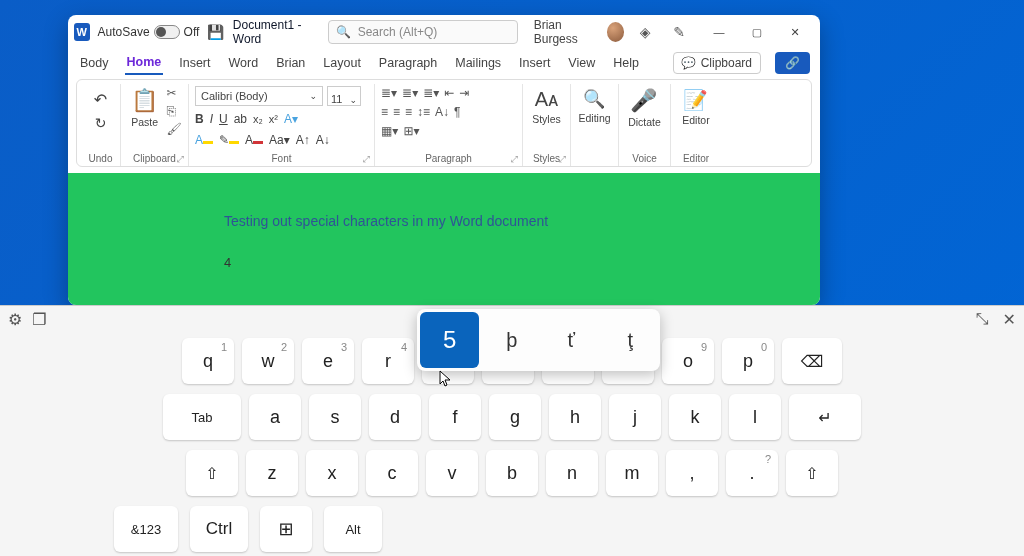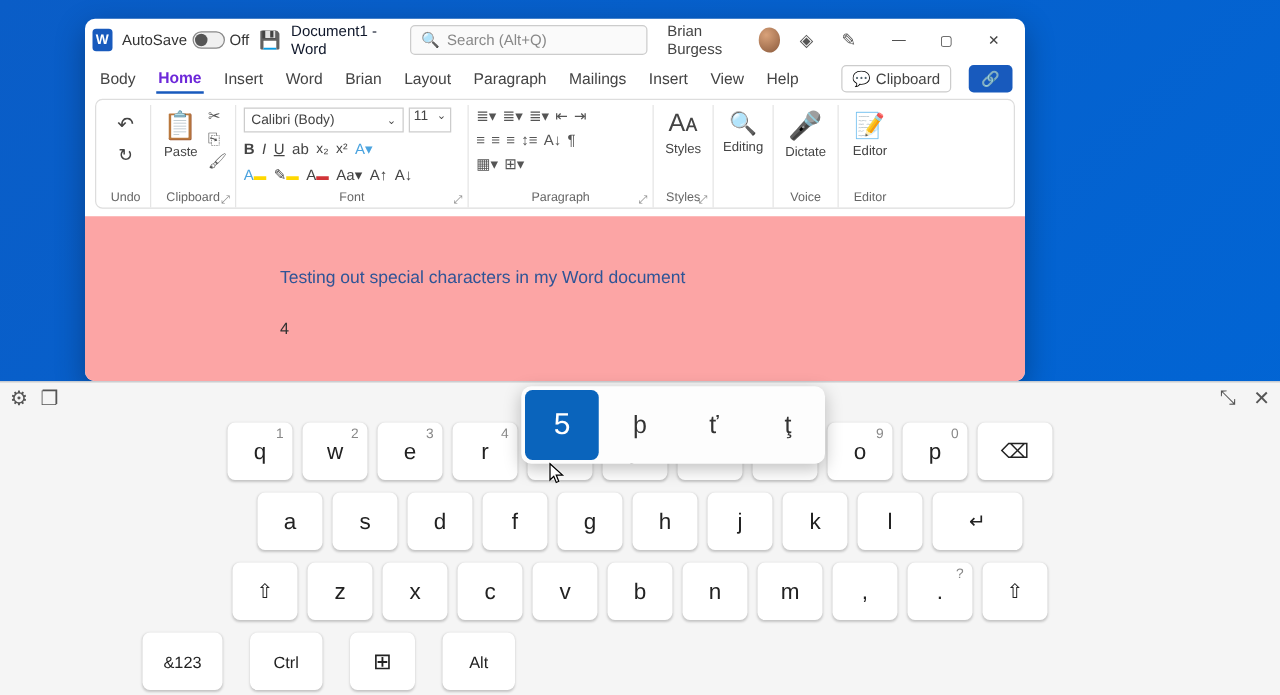--- a/index.html
+++ b/index.html
@@ -38,66 +38,66 @@
 .ribbon-group:last-child { border-right:none; }
 .group-body { flex:1; display:flex; align-items:flex-start; gap:4px; font-size:11px; color:#444; }
 .group-label { font-size:10px; color:#666; text-align:center; padding-top:3px; position:relative; }
 .group-label .launcher { position:absolute; right:-2px; top:4px; font-size:9px; color:#888; }
 .big-btn { display:flex; flex-direction:column; align-items:center; gap:2px; padding:2px 4px; font-size:10.5px; color:#444; }
 .big-icon { font-size:22px; color:#444; }
 .small-icons { display:flex; flex-direction:column; gap:4px; }
 .small-icons span { font-size:12px; color:#555; line-height:14px; }
 .font-row { display:flex; gap:4px; align-items:center; }
 .font-name { border:1px solid #ccc; font-size:11px; height:20px; width:128px; padding:0 5px; display:flex; align-items:center; justify-content:space-between; background:#fff; }
-.font-size { border:1px solid #ccc; font-size:11px; height:20px; width:34px; padding:0 3px; display:flex; align-items:flex-start; justify-content:space-between; background:#fff; }
+.font-size { border:1px solid #ccc; font-size:11px; height:20px; width:34px; padding:0 3px; display:flex; align-items:flex-end; justify-content:space-between; background:#fff; }
 .icon-row { display:flex; gap:6px; align-items:center; font-size:12px; color:#444; line-height:16px; }
 .icon-row .sub { font-size:11px; }
 .colbox { width:10px; height:3px; display:inline-block; }
 .hl-y { background:#ffd800; }
 .fc-r { background:#d13438; }
 .para-row { display:flex; gap:5px; align-items:center; font-size:12px; color:#555; }
 .voice-icon { color:#2266cc; font-size:22px; }
 .editor-icon { color:#2266cc; font-size:20px; }
 .styles-icon { font-size:20px; color:#444; }
 .find-icon { font-size:18px; color:#444; }
 
 
-.doc-area { flex:1; background:#fca5a5; display:flex; justify-content:center; overflow:hidden; }
+.doc-area { flex:1; background:#22c55e; display:flex; justify-content:center; overflow:hidden; }
 .page { width: 640px; padding: 40px 40px 0 100px; }
 .heading-text { color:#2f5496; font-size: 14px; font-family: "Calibri Light", "Segoe UI", sans-serif; }
 .body-text { color:#333; font-size: 13px; margin-top: 26px; }
 
 
 .kb-panel { position:absolute; left:0; bottom:0; width:1024px; height:251px; background:#f5f5f5; border-top:1px solid #ccc; }
 .kb-top { height:26px; display:flex; align-items:center; padding:0 8px; gap:10px; color:#555; }
 .kb-top .right { margin-left:auto; display:flex; gap:14px; }
 .kb-rows { padding: 6px 0 0 0; display:flex; flex-direction:column; gap:10px; align-items:center; }
 .kb-row { display:flex; gap:8px; }
 .key { background:#fff; border-radius:6px; box-shadow:0 1px 2px rgba(0,0,0,0.2); display:flex; align-items:center; justify-content:center; color:#222; position:relative; }
 .key .main { font-size:18px; }
 .key .hint { position:absolute; top:3px; right:7px; font-size:11px; color:#888; }
 .key.std { width:52px; height:46px; }
 .key.wide { width:72px; height:46px; }
 .key.esc { width:60px; height:46px; font-size:13px; }
 .key.tab { width:78px; height:46px; font-size:13px; }
 .key.shift { width:52px; height:46px; }
 .key.bksp { width:60px; height:46px; }
-.key.ctrl { width:58px; height:46px; font-size:13px; }
+.key.ctrl { width:58px; height:46px; font-size:17px; }
 .key.sym { width:64px; height:46px; font-size:13px; }
 .key.alt { width:58px; height:46px; font-size:13px; }
 .arrow-icon { font-size:16px; }
 
 
 .popup { position:absolute; left:417px; top:309px; width:243px; height:62px; background:#fdfdfd; border-radius:8px; box-shadow:0 4px 14px rgba(0,0,0,0.25); display:flex; overflow:hidden; z-index:50; }
 .popup .pkey { flex:1; display:flex; align-items:center; justify-content:center; font-size:20px; color:#333; position:relative; }
 .popup .pkey.selected { background:#0a64bc; color:#fff; font-size:24px; border-radius:6px; margin:3px; }
 .cursor { position:absolute; left:439px; top:370px; font-size:13px; color:#000; z-index:60; pointer-events:none; }
 .cursor svg { filter: drop-shadow(0 0 1px #fff); }
 
-.partial-bottom { display:flex; gap:22px;justify-content:flex-end; }
+.partial-bottom { display:flex; gap:12px;justify-content:flex-end; }
 </style>
 </head>
 <body>
 
 <div class="word-window">
 
   <div class="titlebar">
     <div class="word-logo">W</div>
     <div class="autosave">
       <span>AutoSave</span>
@@ -326,20 +326,23 @@
         </div>
         <div class="key std">
           <span class="main">p</span>
           <span class="hint">0</span>
         </div>
         <div class="key bksp">
           <span class="arrow-icon">⌫</span>
         </div>
       </div>
     <div class="kb-row" id="kb-row2">
+        <div class="key tab">
+          <span class="">Tab</span>
+        </div>
         <div class="key std">
           <span class="main">a</span>
         </div>
         <div class="key std">
           <span class="main">s</span>
         </div>
         <div class="key std">
           <span class="main">d</span>
         </div>
         <div class="key std">

